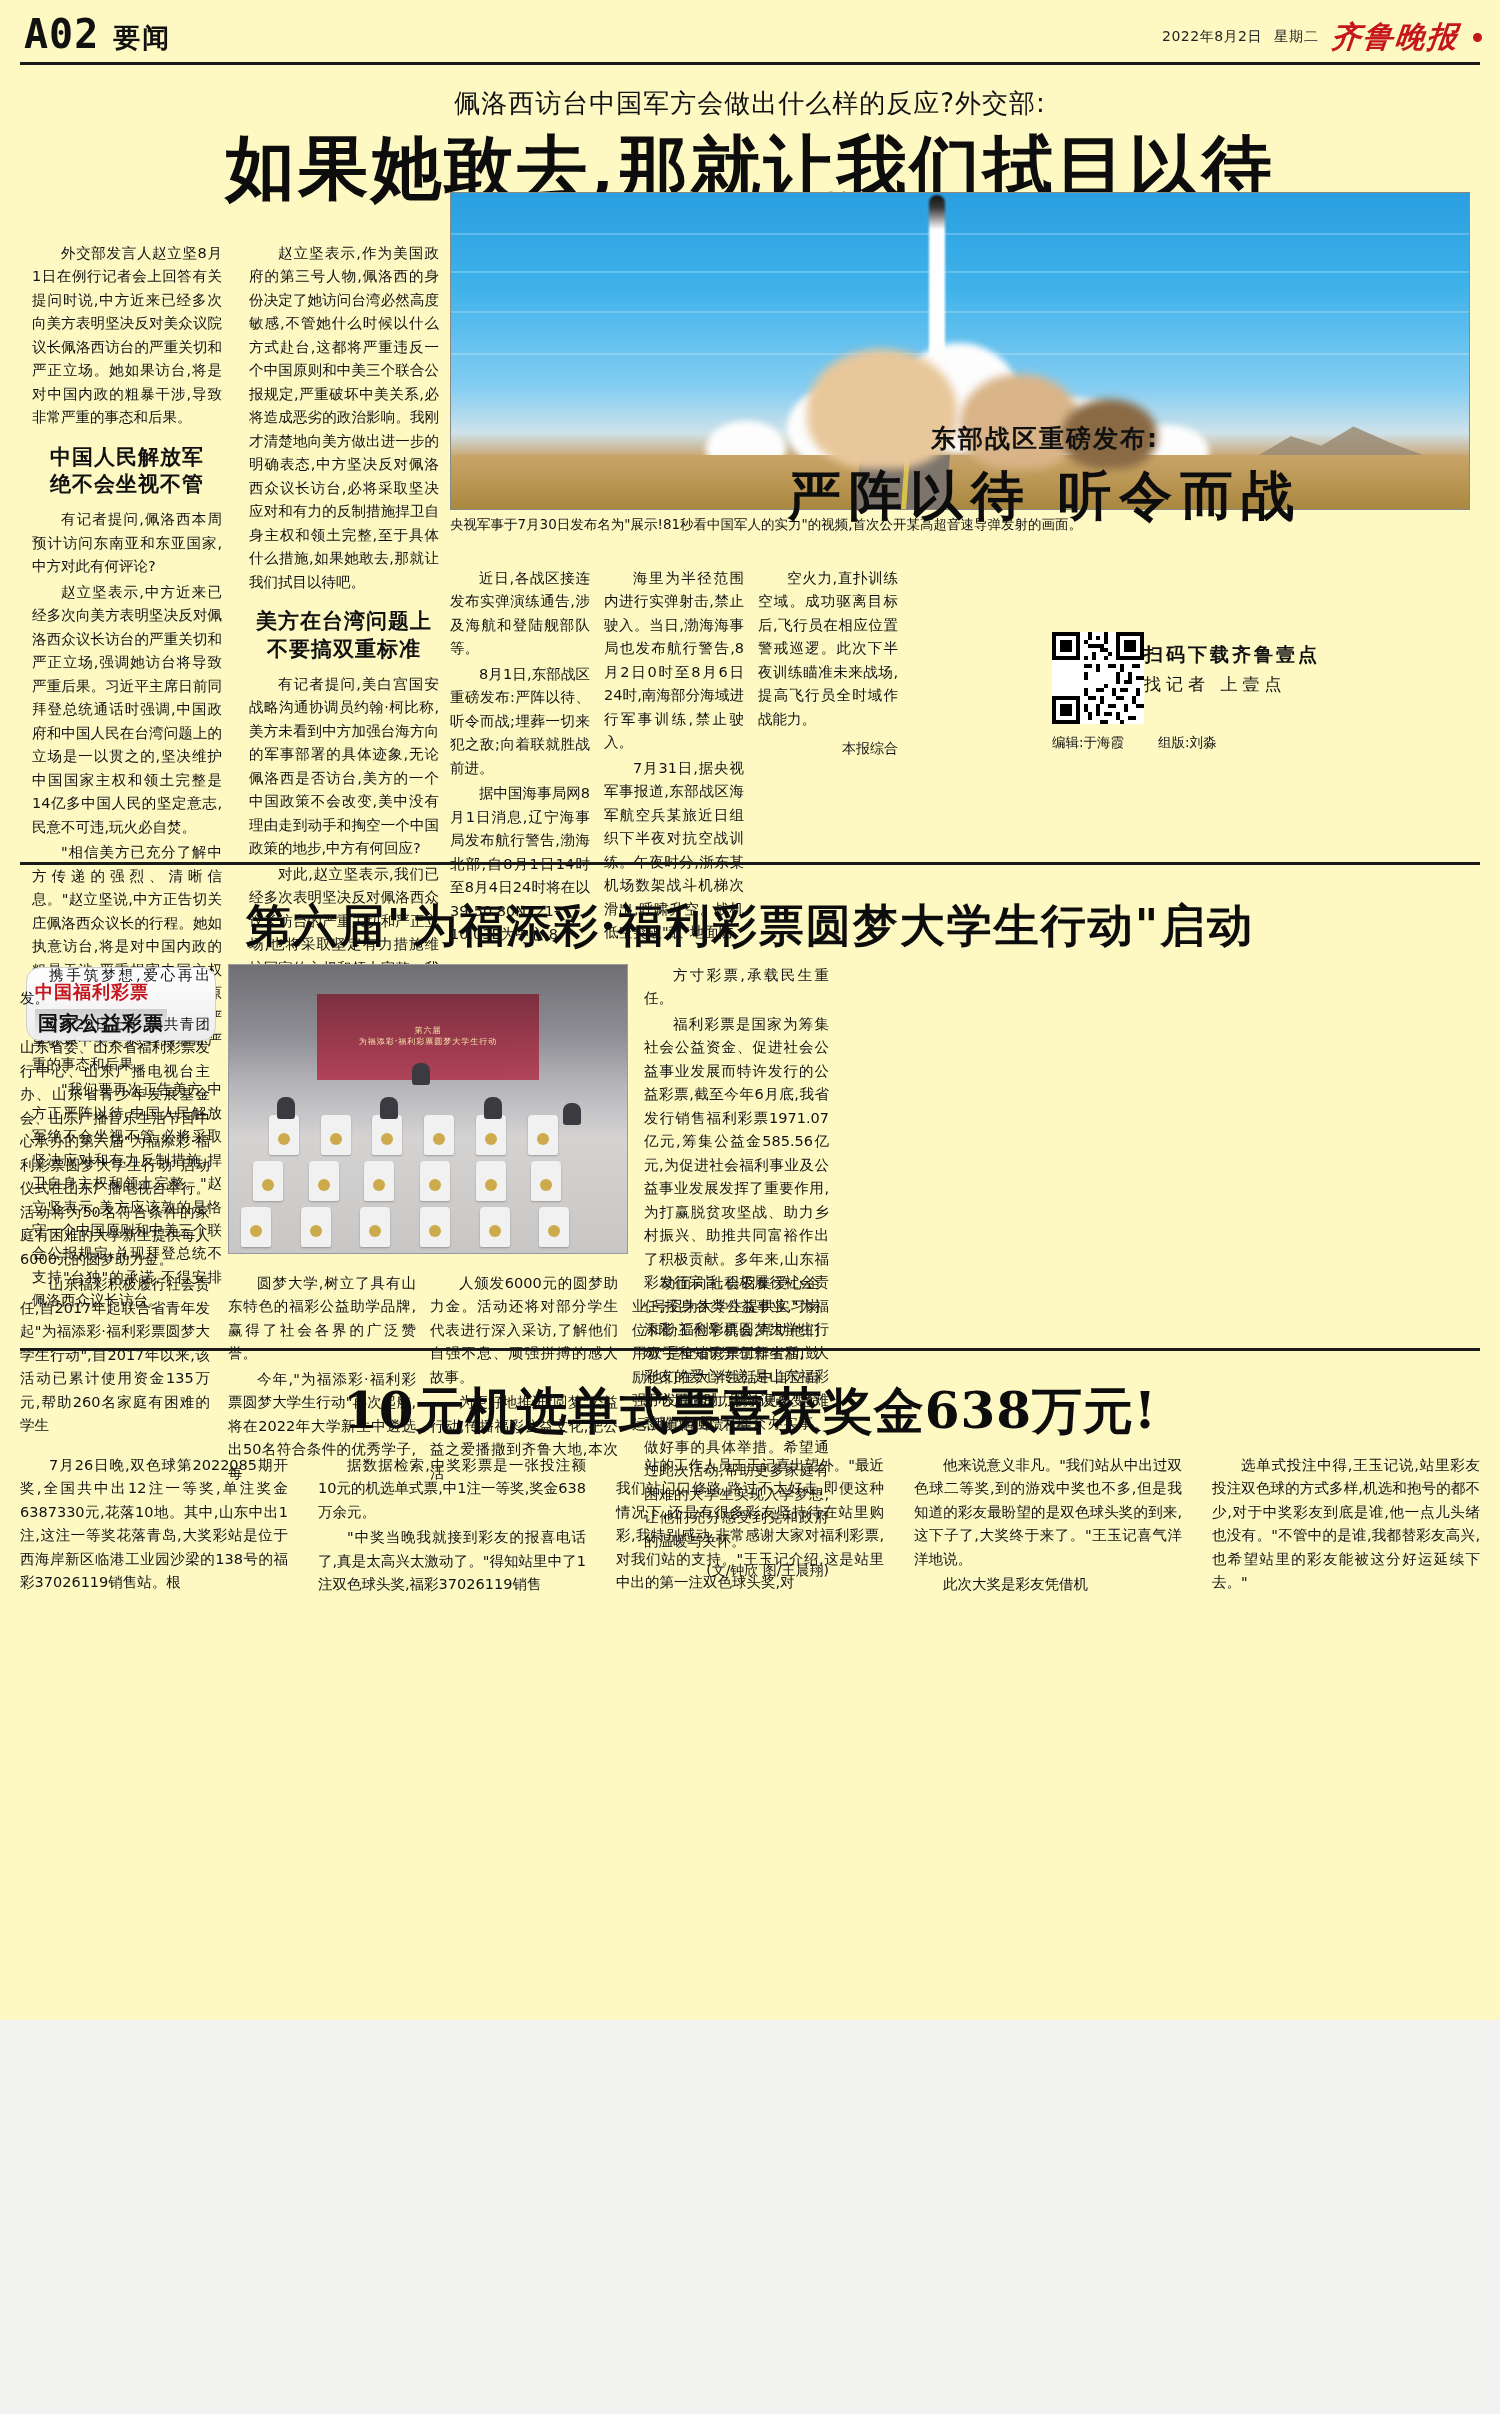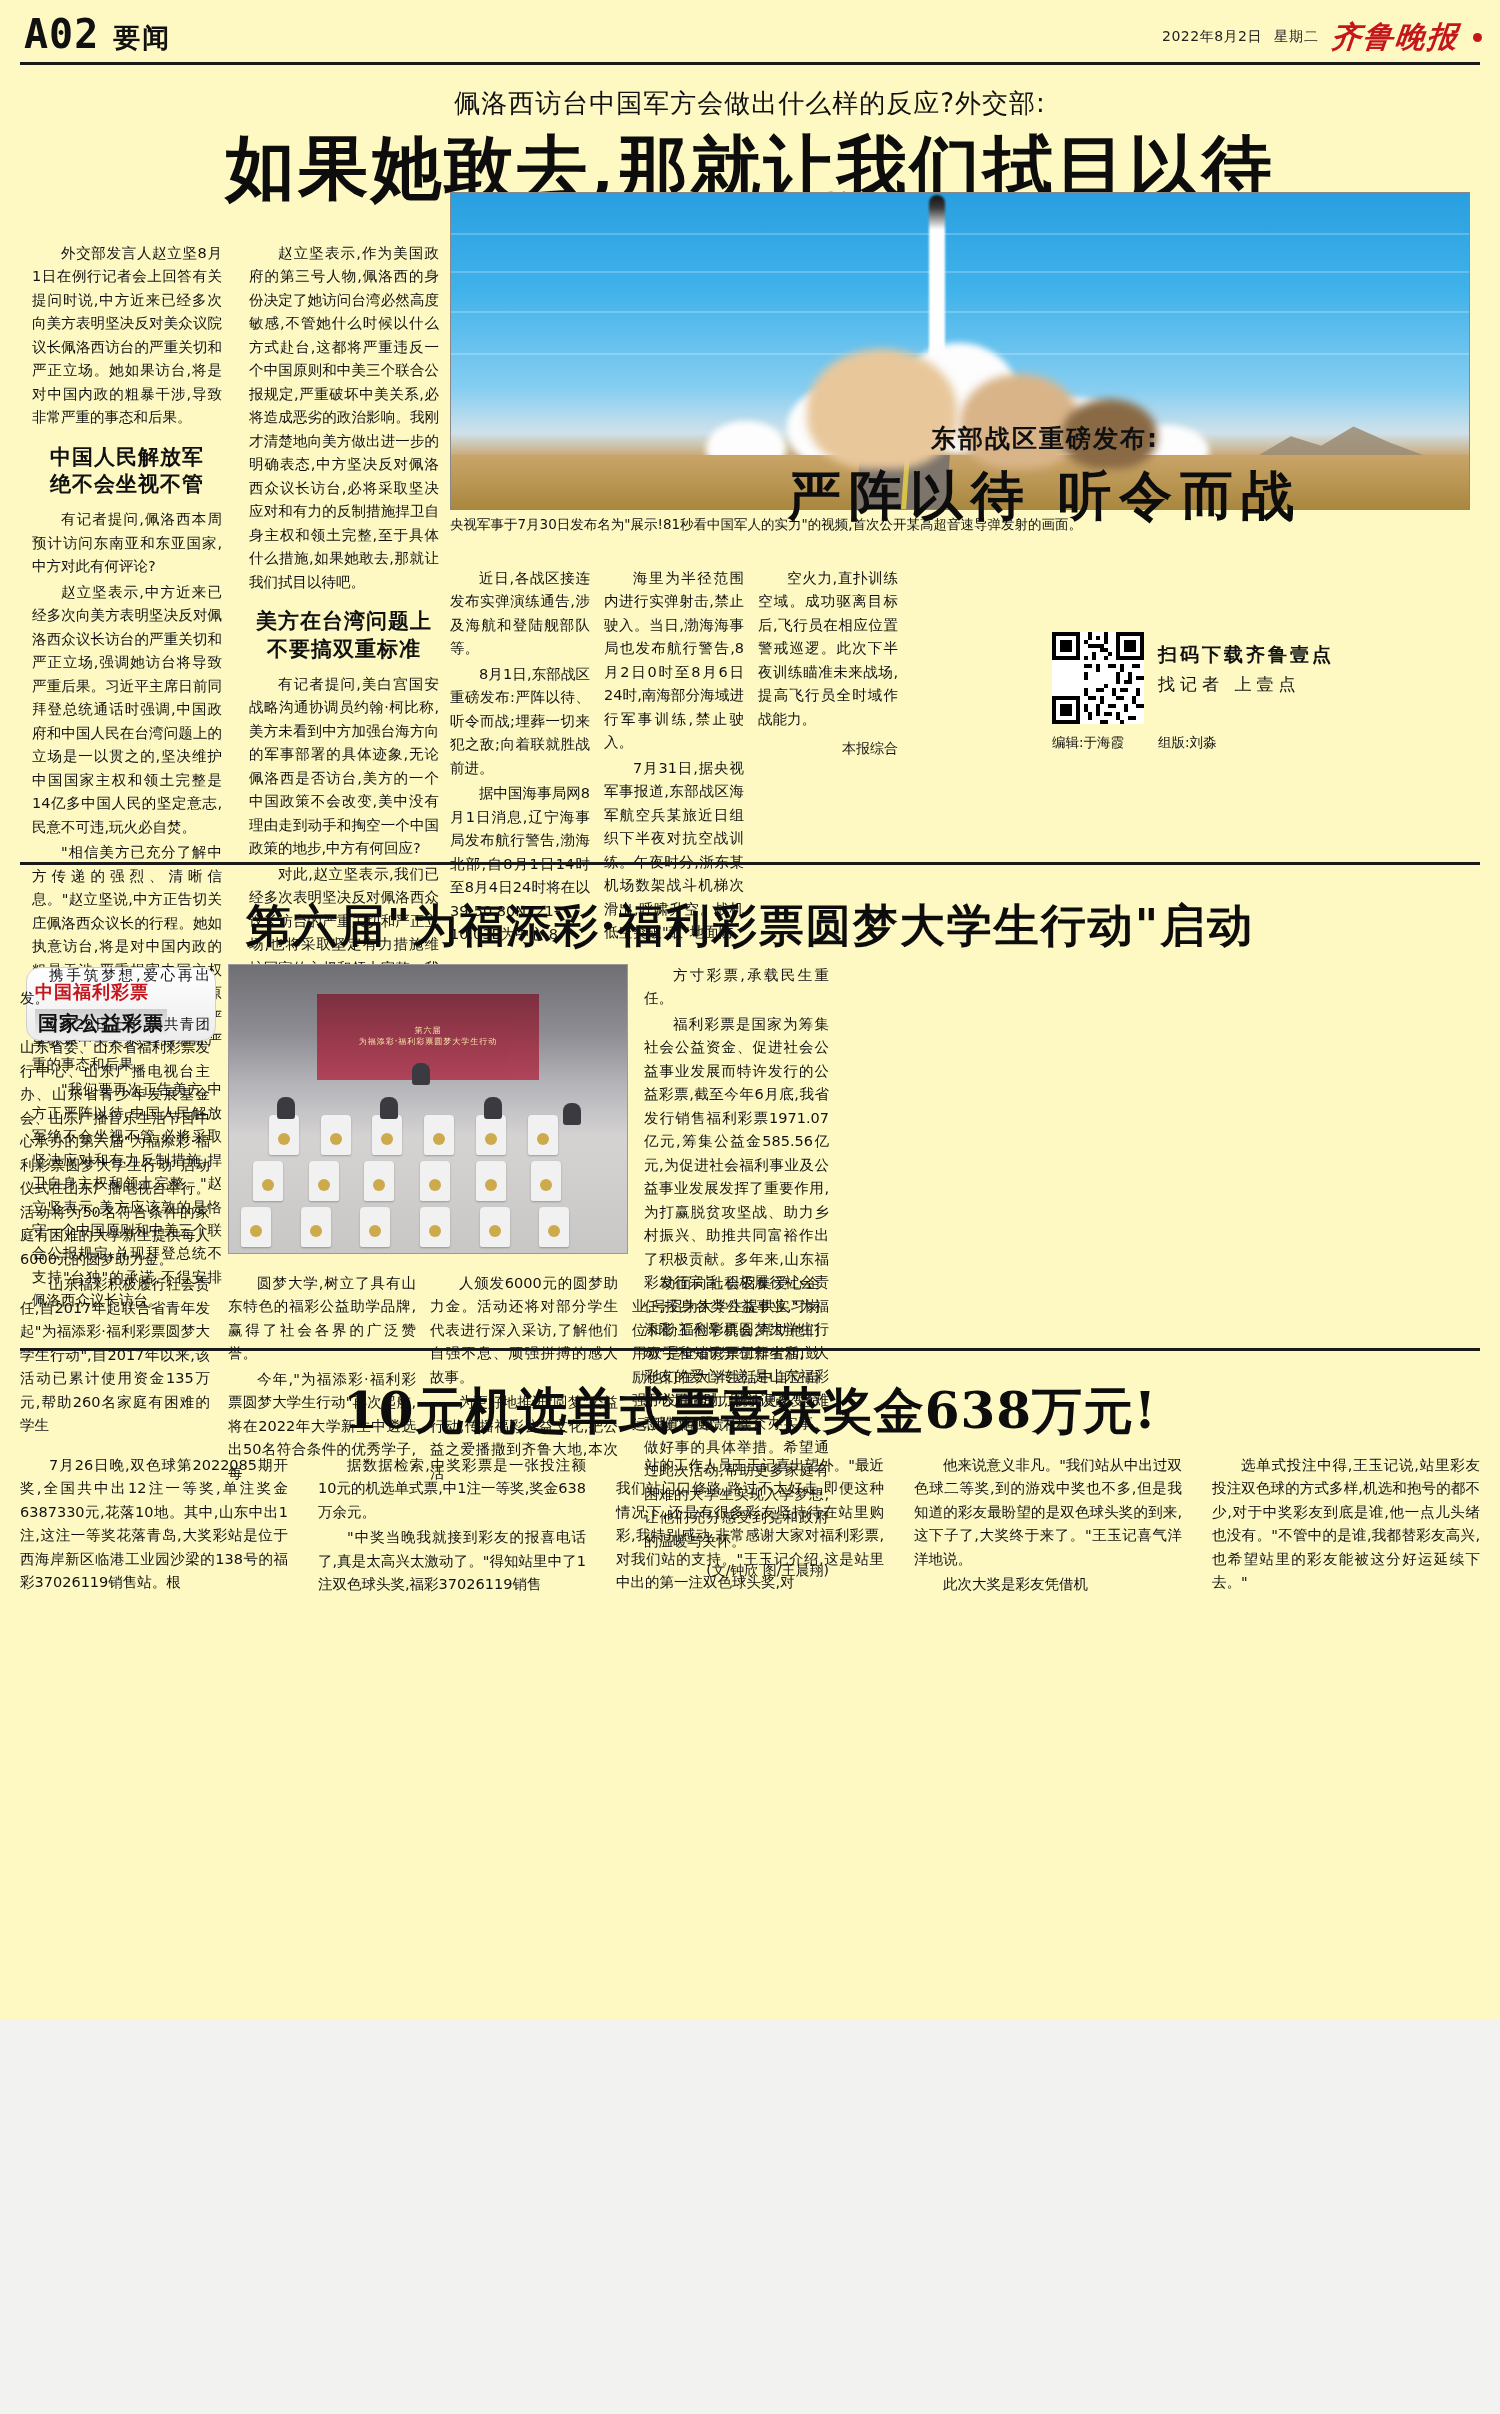--- a/index.html
+++ b/index.html
@@ -74,21 +74,21 @@
   .east-kicker{font-size:25px;font-weight:700;letter-spacing:2px;color:#111;}
   .east-head{font-size:53px;font-weight:700;letter-spacing:8px;color:#0d0d0d;margin-top:6px;
     font-family:"DejaVu Serif","Liberation Serif",serif;}
 
   .lower-cols{position:absolute;left:430px;top:470px;width:1030px;}
   .lcol{float:left;width:140px;margin-right:14px;font-size:14.5px;line-height:1.62;
         color:#111;text-align:justify;}
   .lcol p{margin:0 0 2px 0;text-indent:2em;}
   .byline{text-align:right;font-size:14px;margin-top:6px;}
 
-  .qr-row{position:absolute;right:8px;top:560px;width:420px;display:flex;gap:14px;align-items:flex-start;}
+  .qr-row{position:absolute;right:8px;top:560px;width:420px;display:flex;gap:0;align-items:flex-start;}
   .qr{width:92px;height:92px;position:relative;background:#fff;}
   .qr svg{display:block;}
   .qr-txt{padding-top:10px;}
   .qr-t1{font-size:19px;font-weight:700;letter-spacing:3px;color:#111;}
   .qr-t2{font-size:17px;letter-spacing:5px;color:#111;margin-top:5px;}
   .credits{position:absolute;right:8px;top:662px;width:420px;font-size:13.5px;color:#111;
     display:flex;gap:34px;}
 
   
   .rule-mid{position:absolute;left:20px;right:20px;top:862px;height:3px;background:#1a1a1a;}

